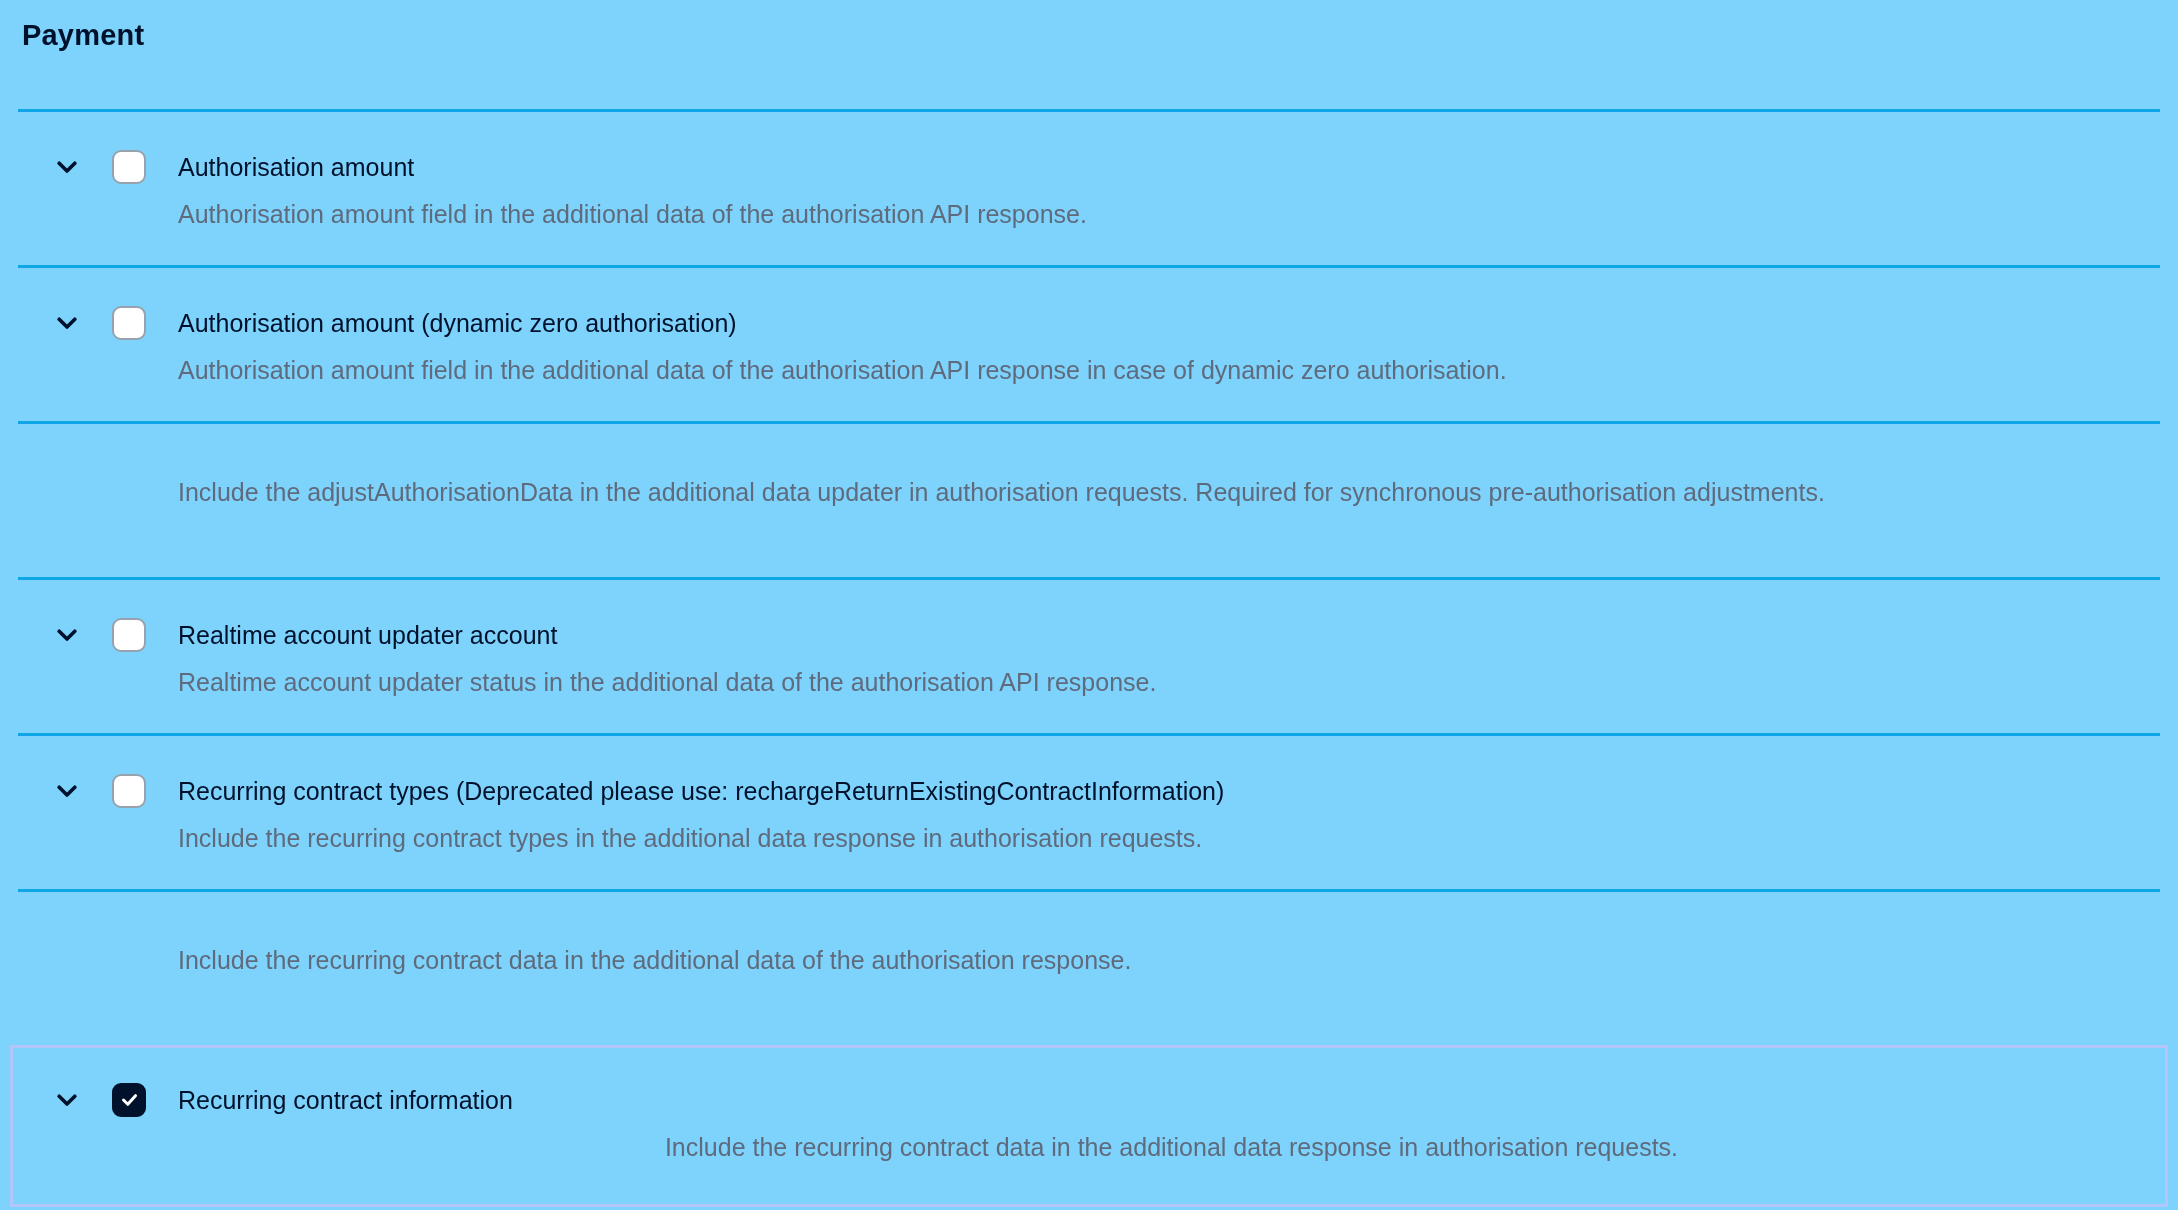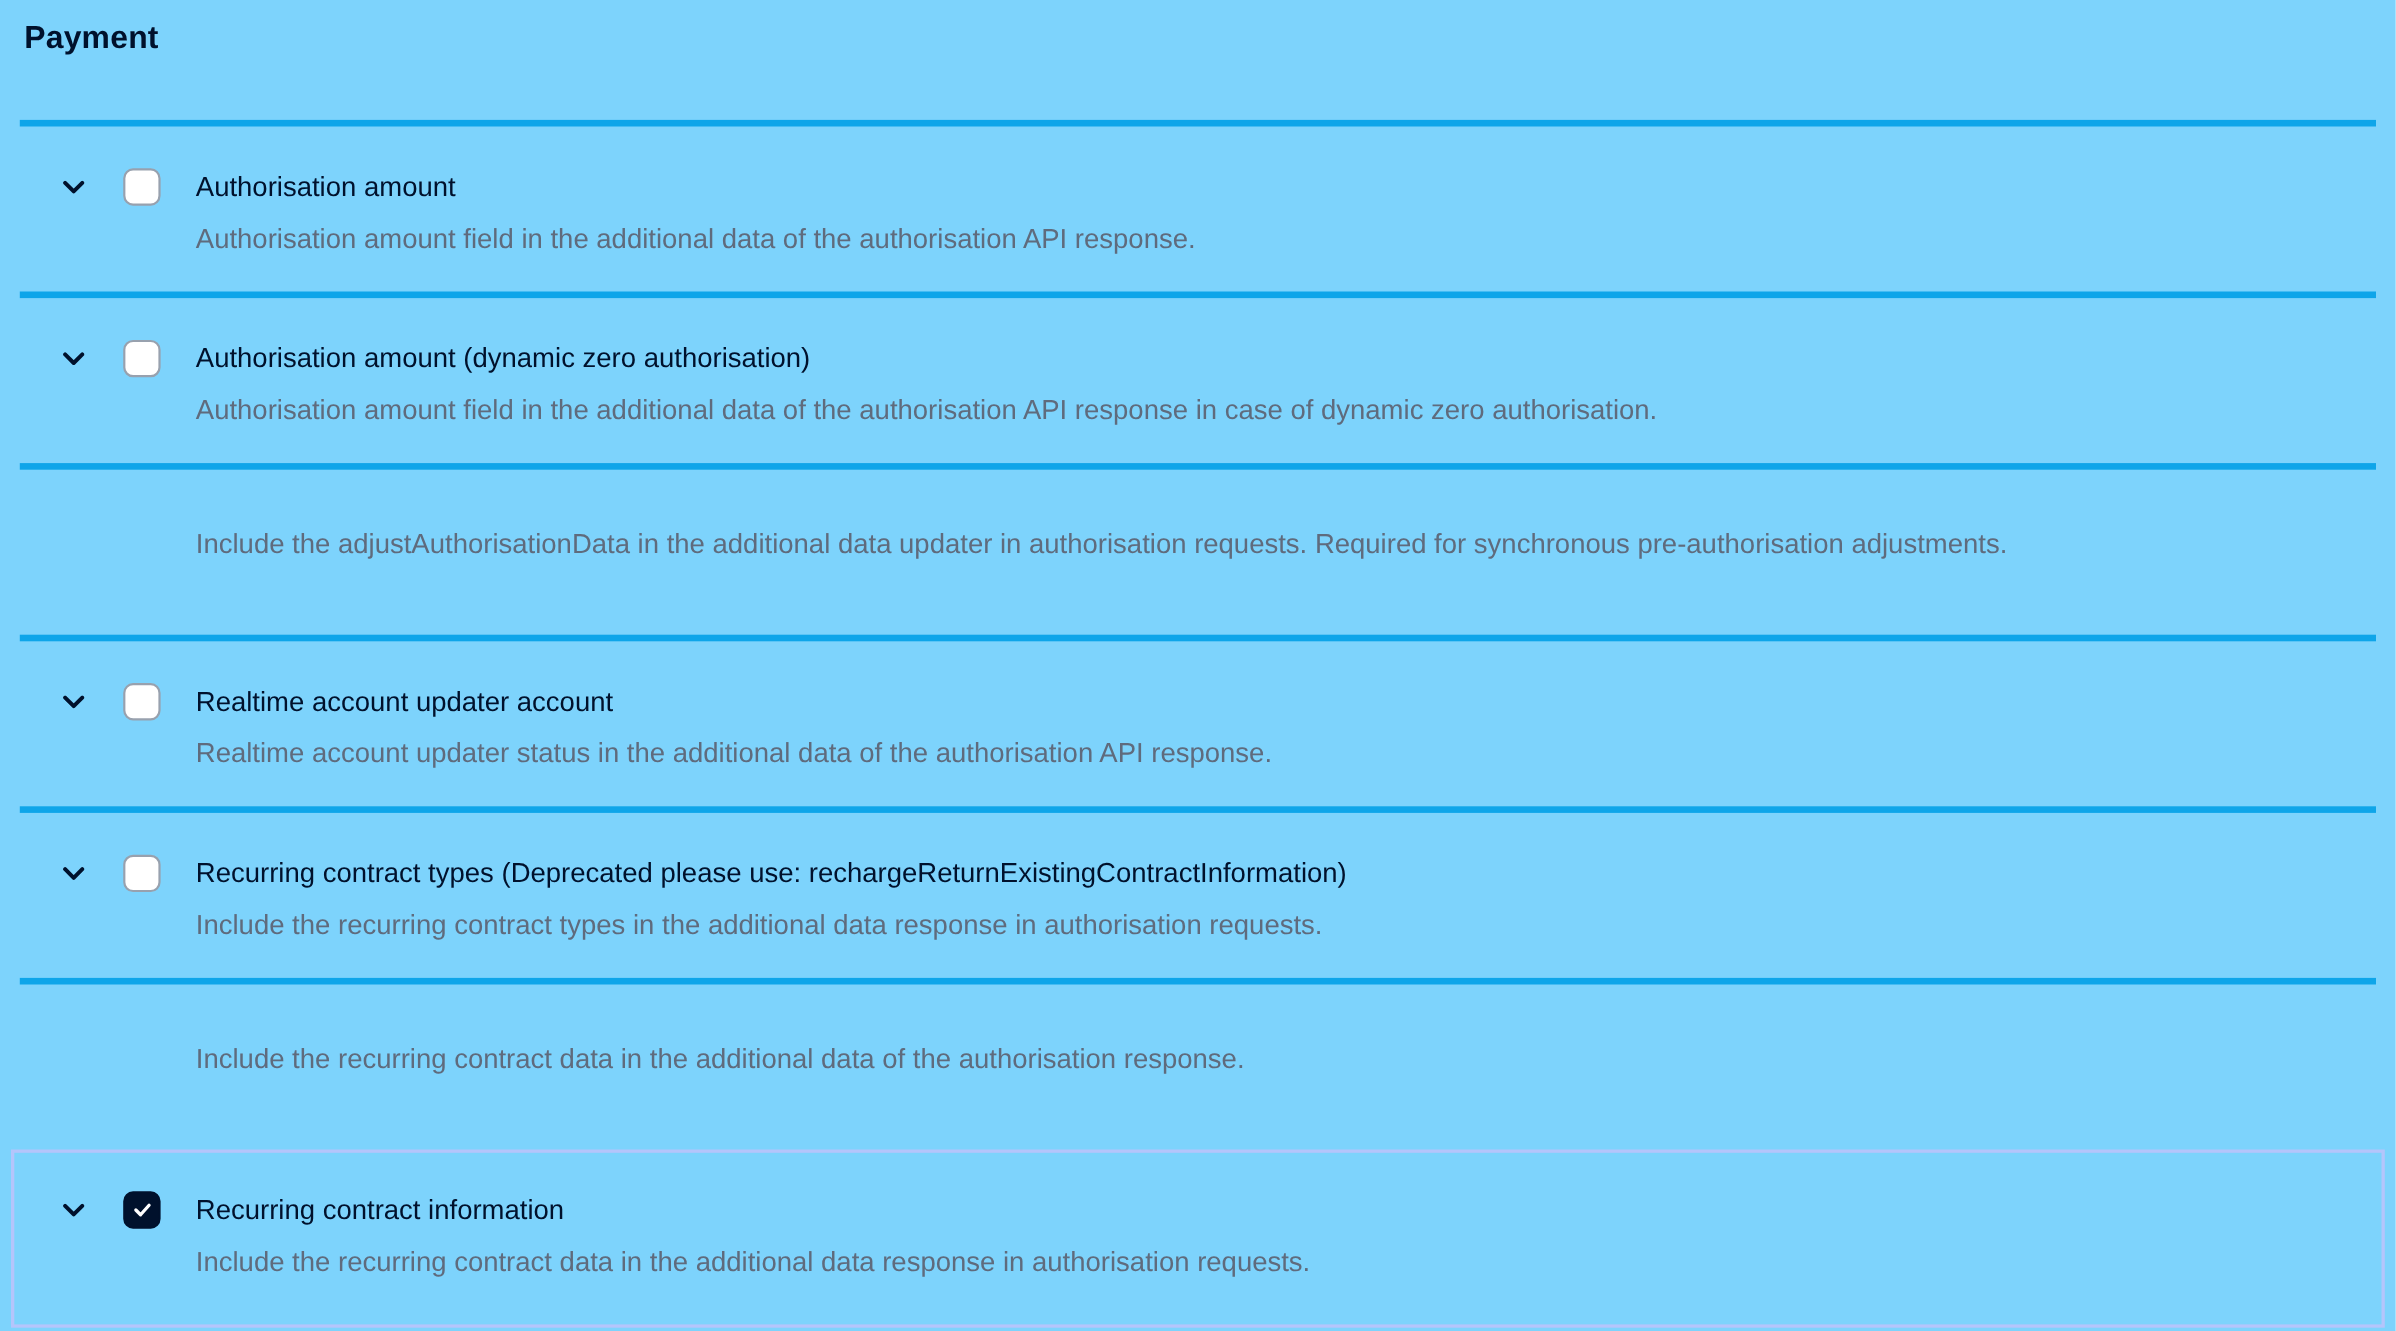--- a/index.html
+++ b/index.html
@@ -27,28 +27,29 @@
     color: #00112c;
     letter-spacing: 0.2px;
   }
   .settings-list {
     margin: 55px 10px 0 10px; 
   }
   .setting-row {
     box-sizing: border-box;
     height: 156px;
     margin: 0 8px;
-    border-top: 6px solid #0ea5e9;
+    border-top: 3px solid #0ea5e9;
     padding: 38px 0 0 39px;
   }
   .setting-row.selected {
     height: 162px;
     margin: 0;
     border: 3px solid #b4c5fb;
     padding: 35px 0 0 44px;
+    text-align: center;
   }
   .row-head {
     display: flex;
     align-items: center;
   }
   .chevron-btn {
     width: 20px;
     height: 14px;
     margin-right: 35px;
     display: flex;

